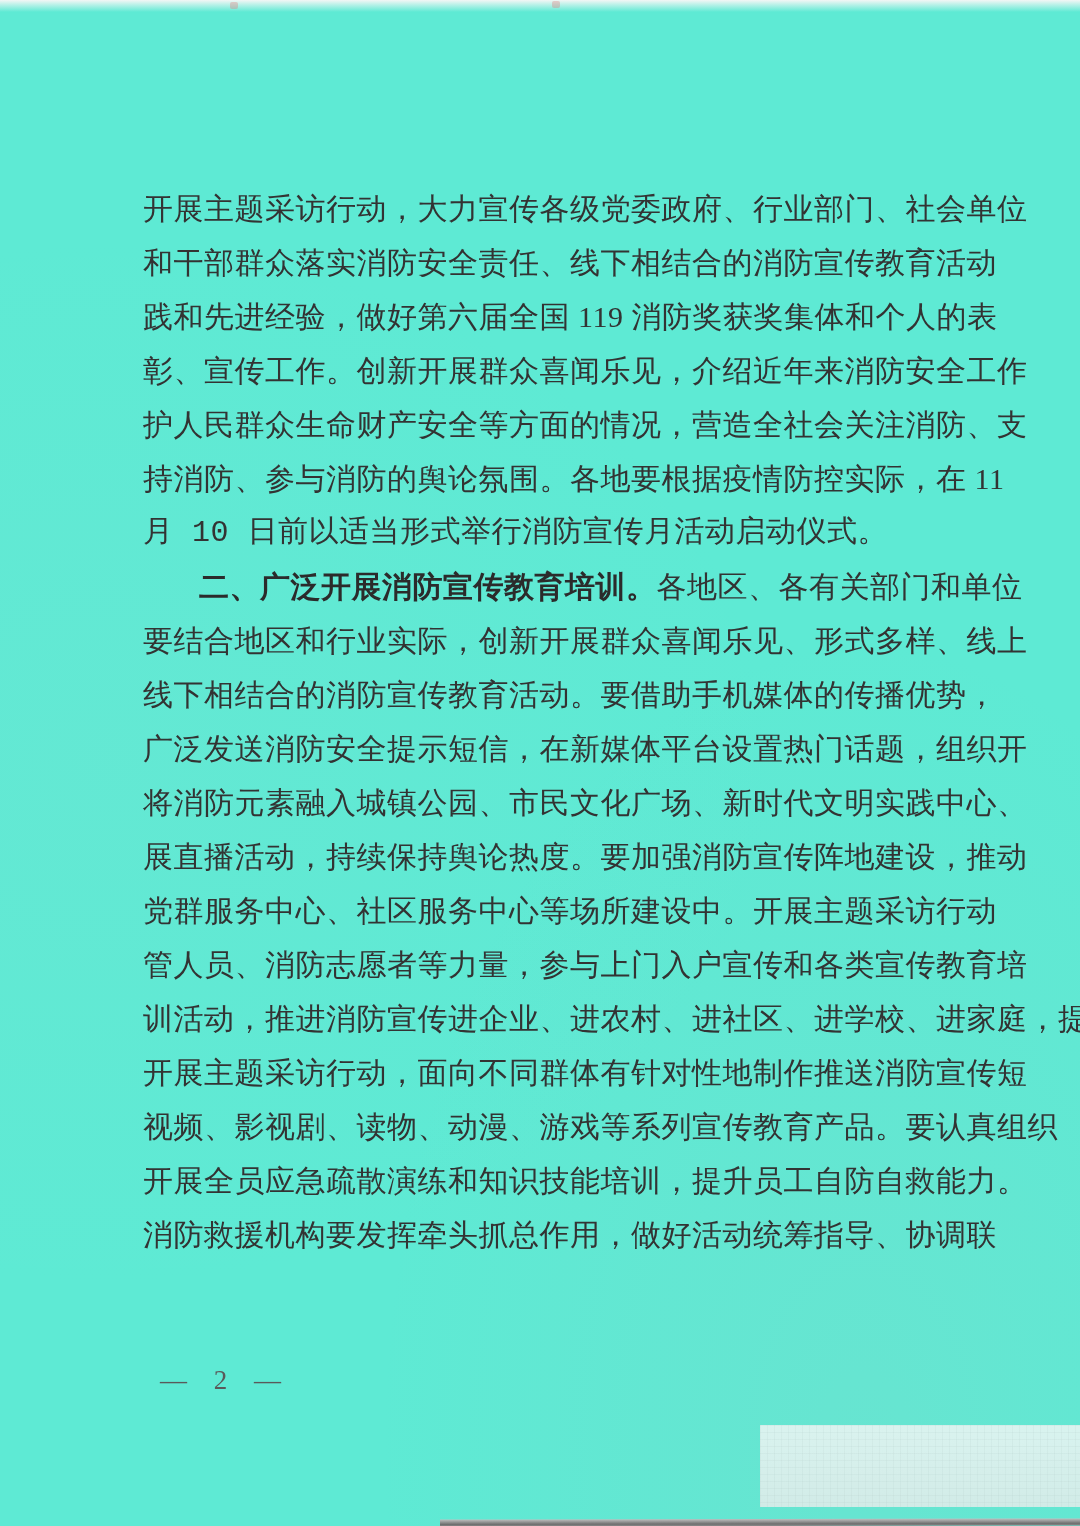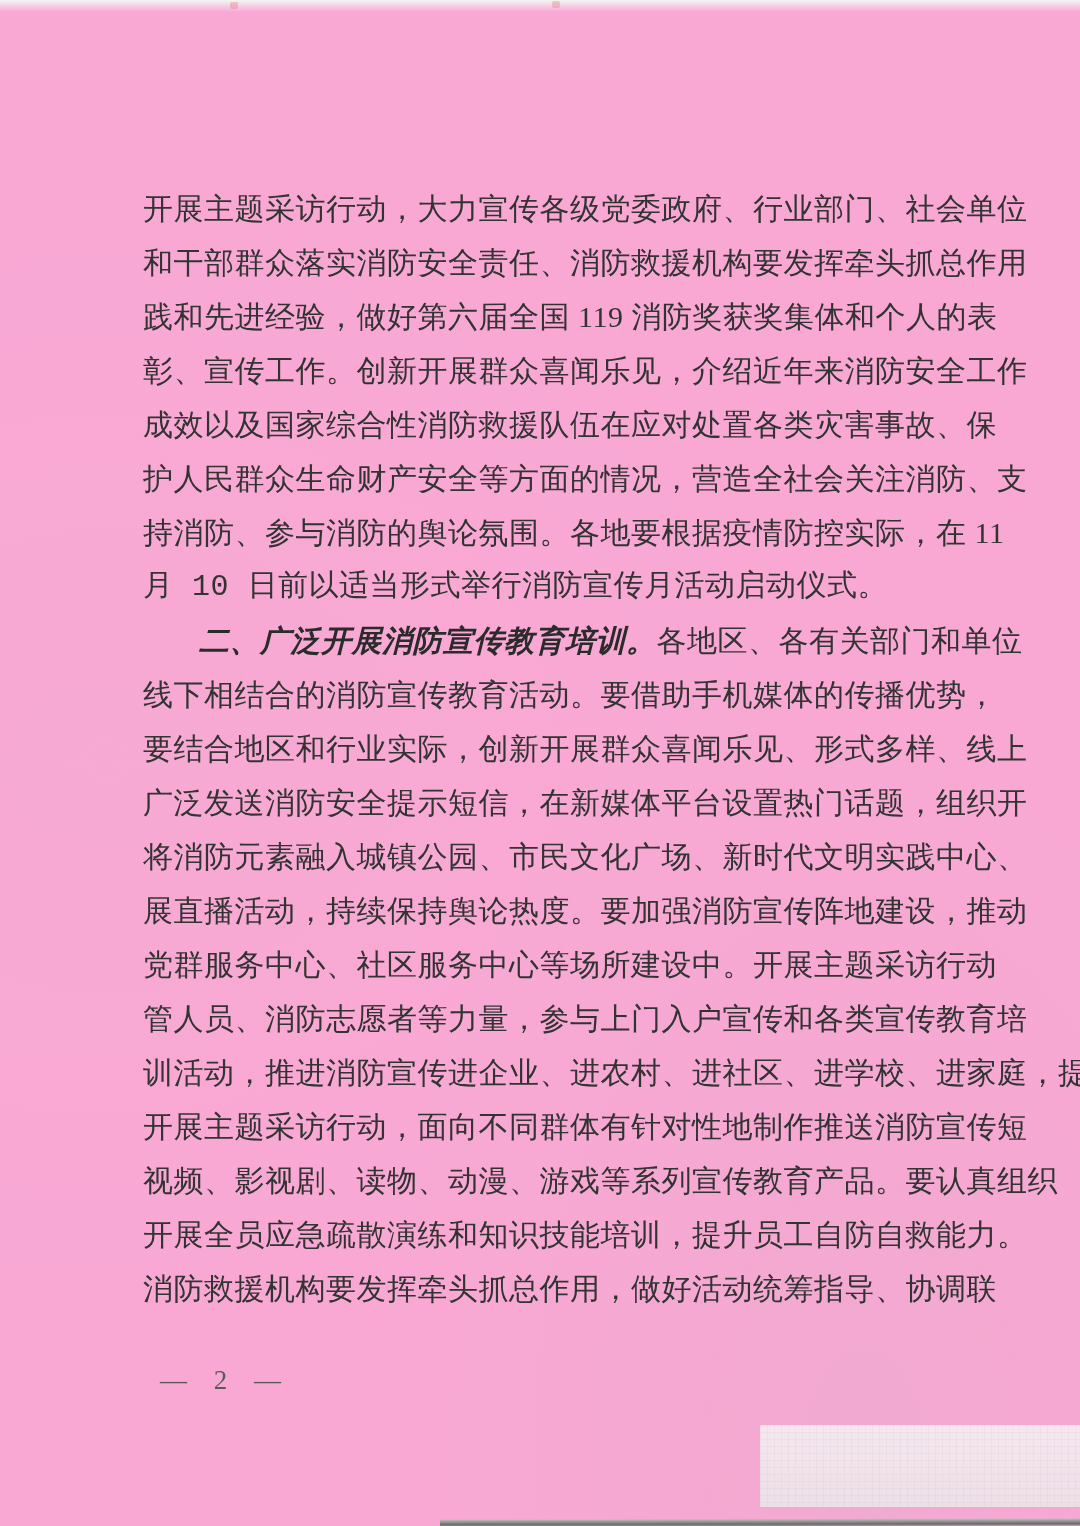--- a/index.html
+++ b/index.html
@@ -4,21 +4,21 @@
 <style>
   html, body {
     margin: 0;
     padding: 0;
     background: #ffffff;
   }
   .page {
     position: relative;
     width: 1080px;
     height: 1526px;
-    background: #f9a8d4;
+    background: #5eead4;
     overflow: hidden;
     font-family: "Liberation Serif", "DejaVu Serif", serif;
   }
   
   .page::before {
     content: "";
     position: absolute;
     inset: 0;
     background:
       radial-gradient(ellipse at 80% 95%, rgba(180,180,180,0.10), rgba(0,0,0,0) 40%),
@@ -61,21 +61,20 @@
   .line.para-end {
     text-align-last: left;
     font-family: Liberation Mono, monospace;
   }
   .line.indent {
     text-indent: 56px;
   }
   .bold-seg {
     font-weight: 700;
     color: #2b2b2b;
-    font-style: italic;
   }
   .footer {
     position: absolute;
     left: 160px;
     top: 1360px;
     font-size: 27px;
     line-height: 40px;
     color: #5a5a5a;
     letter-spacing: 10px;
     font-family: "Liberation Serif", "DejaVu Serif", serif;
@@ -109,34 +108,33 @@
 
 <div class="page">
 
   <div class="top-scan-band"></div>
   <div class="red-speck s1"></div>
   <div class="red-speck s2"></div>
 
   <div class="textblock">
 
     <div class="line">开展主题采访行动，大力宣传各级党委政府、行业部门、社会单位</div>
-    <div class="line">和干部群众落实消防安全责任、消防救援机构要发挥牵头抓总作用</div>
+    <div class="line">和干部群众落实消防安全责任、线下相结合的消防宣传教育活动</div>
     <div class="line">践和先进经验，做好第六届全国 119 消防奖获奖集体和个人的表</div>
     <div class="line">彰、宣传工作。创新开展群众喜闻乐见，介绍近年来消防安全工作</div>
-    <div class="line">成效以及国家综合性消防救援队伍在应对处置各类灾害事故、保</div>
     <div class="line">护人民群众生命财产安全等方面的情况，营造全社会关注消防、支</div>
     <div class="line">持消防、参与消防的舆论氛围。各地要根据疫情防控实际，在 11</div>
     <div class="line para-end">月 10 日前以适当形式举行消防宣传月活动启动仪式。</div>
 
     <div class="line indent">
       <span class="bold-seg">二、广泛开展消防宣传教育培训。</span><span>各地区、各有关部门和单位</span>
     </div>
 
+    <div class="line">要结合地区和行业实际，创新开展群众喜闻乐见、形式多样、线上</div>
     <div class="line">线下相结合的消防宣传教育活动。要借助手机媒体的传播优势，</div>
-    <div class="line">要结合地区和行业实际，创新开展群众喜闻乐见、形式多样、线上</div>
     <div class="line">广泛发送消防安全提示短信，在新媒体平台设置热门话题，组织开</div>
     <div class="line">将消防元素融入城镇公园、市民文化广场、新时代文明实践中心、</div>
     <div class="line">展直播活动，持续保持舆论热度。要加强消防宣传阵地建设，推动</div>
     <div class="line">党群服务中心、社区服务中心等场所建设中。开展主题采访行动</div>
     <div class="line">管人员、消防志愿者等力量，参与上门入户宣传和各类宣传教育培</div>
     <div class="line">训活动，推进消防宣传进企业、进农村、进社区、进学校、进家庭，提</div>
     <div class="line">开展主题采访行动，面向不同群体有针对性地制作推送消防宣传短</div>
     <div class="line">视频、影视剧、读物、动漫、游戏等系列宣传教育产品。要认真组织</div>
     <div class="line">开展全员应急疏散演练和知识技能培训，提升员工自防自救能力。</div>
     <div class="line">消防救援机构要发挥牵头抓总作用，做好活动统筹指导、协调联</div>

